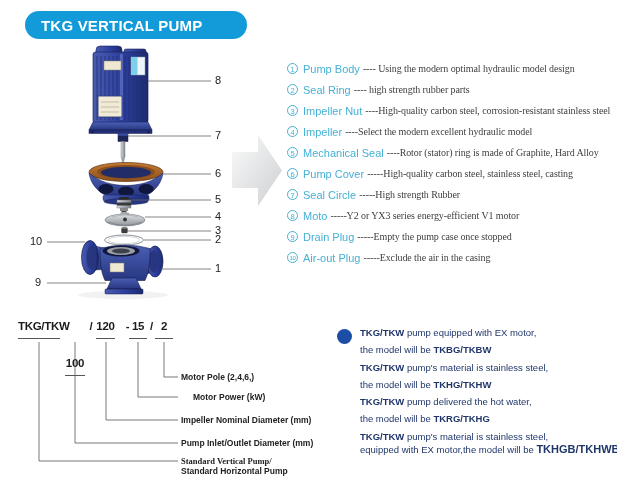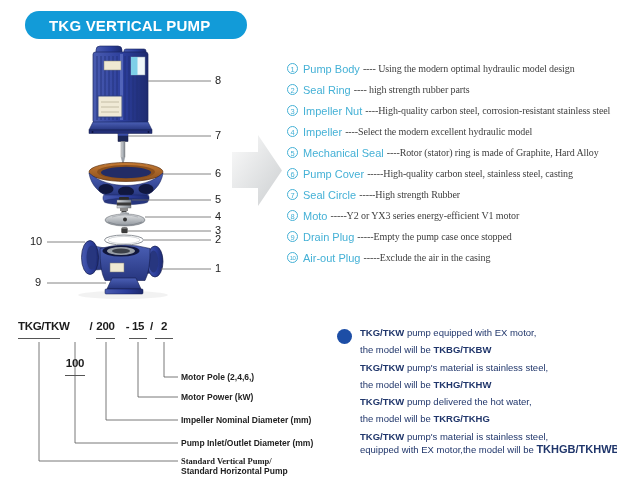--- a/index.html
+++ b/index.html
@@ -2,21 +2,21 @@
 <html><head>
 <meta charset="utf-8">
 <style>
   html,body{margin:0;padding:0;}
   body{font-family:"Liberation Sans", sans-serif; background:#ffffff;}
   .page{position:relative;width:617px;height:500px;background:#ffffff;overflow:hidden;}
 
   
   .banner{position:absolute;left:25px;top:11px;width:222px;height:28px;background:#129bd8;
           border-radius:14px;display:flex;align-items:center;}
-  .banner span{color:#ffffff;font-weight:bold;font-size:15px;letter-spacing:0.2px;margin-left:24px;}
+  .banner span{color:#ffffff;font-weight:bold;font-size:15px;letter-spacing:0.2px;margin-left:16px;}
 
   
   .diagram-svg{position:absolute;left:28px;top:42px;}
   .callout{position:absolute;font-size:11px;color:#222;line-height:13px;}
 
   
   .parts{position:absolute;left:287px;top:58px;width:326px;}
   .part-item{height:21px;display:flex;align-items:center;white-space:nowrap;}
   .pnum{flex:0 0 auto;display:inline-block;width:11px;height:11px;border:1px solid #45b1d6;border-radius:50%;
         color:#45b1d6;font-size:7.5px;line-height:11px;text-align:center;margin-right:5px;box-sizing:border-box;}
@@ -31,21 +31,21 @@
   .seg0{left:18px;width:42px;}
   .seg1{left:65px;width:20px;margin-top:37px;}
   .sep2{left:87px;width:8px;}
   .seg3{left:96px;width:19px;}
   .sep4{left:124px;width:7px;}
   .seg5{left:129px;width:18px;}
   .sep6{left:149px;width:5px;}
   .seg7{left:155px;width:18px;}
   .model-lines{position:absolute;left:0;top:340px;}
   .mlabel{position:absolute;left:181px;font-size:8.5px;font-weight:600;color:#222;white-space:nowrap;}
-  .ml0{top:372px;} .ml1{top:392px;} .ml2{top:415px;} .ml3{top:438px;} .ml4{top:456px;font-family:Liberation Serif, serif;} .ml5{top:466px;}
+  .ml0{top:372px;} .ml1{top:392px;margin-left:12px;} .ml2{top:415px;} .ml3{top:438px;} .ml4{top:456px;font-family:Liberation Serif, serif;} .ml5{top:466px;}
 
   
   .note-bullet{position:absolute;left:337px;top:329px;width:15px;height:15px;border-radius:50%;background:#1d4ea6;}
   .notes{position:absolute;left:360px;top:327px;width:252px;color:#20366b;font-size:9.5px;}
   .nline{height:17.3px;white-space:nowrap;}
   .nline.t{height:12px;}
   .nline .b{font-weight:bold;}
   .nline.last .b{font-weight:bold;font-size:11px;}
 </style>
 </head>
@@ -259,21 +259,21 @@
     <div class="part-item">
       <span class="pnum">10</span>
       <span class="pname">Air-out Plug</span>
       <span class="pdesc">-----Exclude the air in the casing</span>
     </div>
   </div>
 
   <span class="mseg u seg0">TKG/TKW</span>
   <span class="mseg u seg1">100</span>
   <span class="mseg sep2">/</span>
-  <span class="mseg u seg3">200</span>
+  <span class="mseg u seg3">120</span>
   <span class="mseg sep4">-</span>
   <span class="mseg u seg5">15</span>
   <span class="mseg sep6">/</span>
   <span class="mseg u seg7">2</span>
 
   <svg class="model-lines" width="200" height="135" viewBox="0 0 200 135">
     <g stroke="#555" stroke-width="0.8" fill="none">
       <polyline points="39,2 39,121 178,121"></polyline>
       <polyline points="75,2 75,103 178,103"></polyline>
       <polyline points="106,2 106,80 178,80"></polyline>

